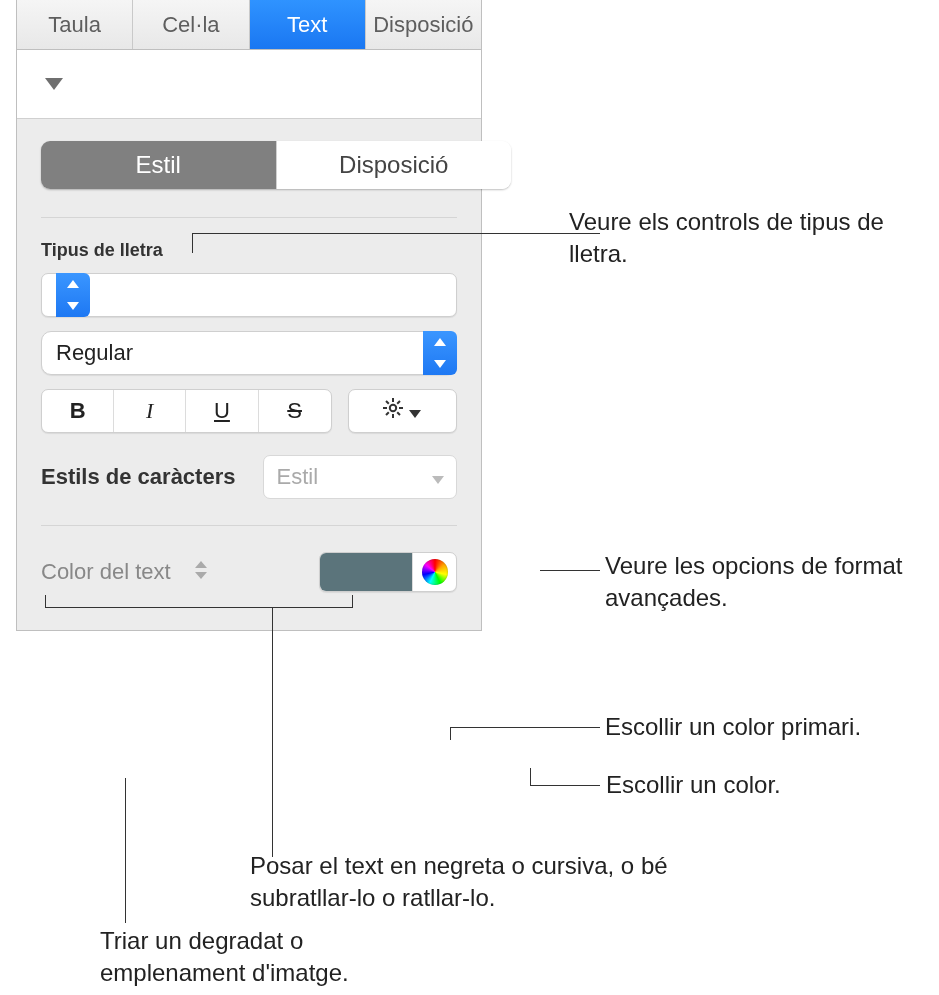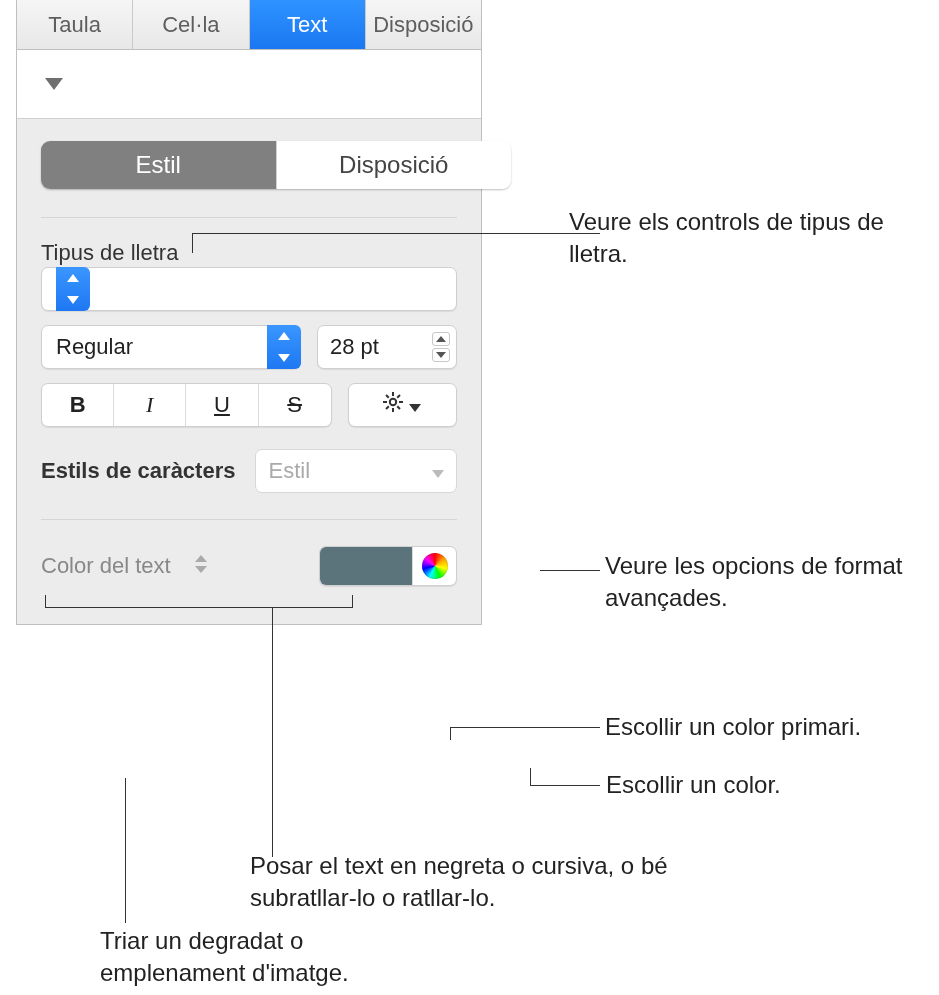--- a/index.html
+++ b/index.html
@@ -91,24 +91,24 @@
     background: #ffffff;
     color: #444;
     border-left: 1px solid #d0d0d0;
   }
   .divider {
     height: 1px;
     background: #d5d5d5;
     margin: 0 0 22px 0;
   }
   .section-label {
-    font-size: 22px;
-    font-weight: 400;
+    font-size: 18px;
+    font-weight: 700;
     color: #333;
-    margin-bottom: 1px;
+    margin-bottom: 12px;
   }
   
   .select {
     display: flex;
     align-items: center;
     background: #fff;
     border: 1px solid #cfcfcf;
     border-radius: 7px;
     box-shadow: 0 1px 1px rgba(0,0,0,.08);
     height: 44px;
@@ -121,21 +121,21 @@
     align-self: stretch;
     background: linear-gradient(#3a96ff,#1e78f3);
     border-radius: 0 6px 6px 0;
     display:flex; flex-direction:column;
     margin: -1px -1px -1px 0;
   }
   .stepper-btn div{ flex:1; display:flex; align-items:center; justify-content:center;}
   .stepper-btn svg{ display:block; }
   .row1 { margin-bottom: 14px; }
   .row2 { display:flex; gap: 16px; margin-bottom: 14px; }
-  .row2 .select:first-child { flex: 1; }
+  .row2 .select:first-child { flex: 1; border-radius: 10px; }
   .size-field {
     display:flex; align-items:center;
     background:#fff; border:1px solid #cfcfcf; border-radius:7px;
     height:44px; padding:0 6px 0 12px; width: 140px;
     box-shadow: 0 1px 1px rgba(0,0,0,.08);
   }
   .size-field span{ flex:1; font-size:22px; }
   .mini-stepper { display:flex; flex-direction:column; gap:2px; }
   .mini-stepper div{
     width:18px; height:14px; background:#fff; border:1px solid #c8c8c8; border-radius:3px;
@@ -165,21 +165,21 @@
   .underline{ text-decoration: underline; }
   .strike{ text-decoration: line-through; }
   .adv-btn{
     display:flex; align-items:center; justify-content:center; gap:6px;
     height:44px; width:118px;
     background:#fff; border:1px solid #cfcfcf; border-radius:7px;
     box-shadow: 0 1px 1px rgba(0,0,0,.08);
     cursor:pointer;
   }
   .char-row{
-    display:flex; align-items:center; gap:20px; margin-top:22px;
+    display:flex; align-items:center; gap:28px; margin-top:22px;
   }
   .char-row .lbl{ font-size:22px; color:#333; font-weight:600; }
   .char-select{
     flex:1; height:44px; background:#fff; border:1px solid #d8d8d8; border-radius:7px;
     display:flex; align-items:center; padding:0 12px; color:#aaa; font-size:22px;
     cursor:pointer;
   }
   .char-select .chev{ margin-left:auto; }
   .divider2 { height:1px; background:#d5d5d5; margin:26px 0 26px 0; }
   .color-row{
@@ -289,35 +289,20 @@
         <span class="sel-text">Regular</span>
         <div class="stepper-btn">
           <div>
               <svg width="12" height="8">
                 <polygon points="6,0 12,8 0,8" fill="#fff"></polygon>
               </svg>
             </div>
           <div>
               <svg width="12" height="8">
                 <polygon points="0,0 12,0 6,8" fill="#fff"></polygon>
-              </svg>
-            </div>
-        </div>
-      </div>
-      <div class="size-field">
-        <span>28 pt</span>
-        <div class="mini-stepper">
-          <div>
-              <svg width="10" height="6">
-                <polygon points="5,0 10,6 0,6" fill="#555"></polygon>
-              </svg>
-            </div>
-          <div>
-              <svg width="10" height="6">
-                <polygon points="0,0 10,0 5,6" fill="#555"></polygon>
               </svg>
             </div>
         </div>
       </div>
     </div>
 
     <div class="row3">
       <div class="format-group">
         <div class="fbtn bold">
             <span>B</span>

